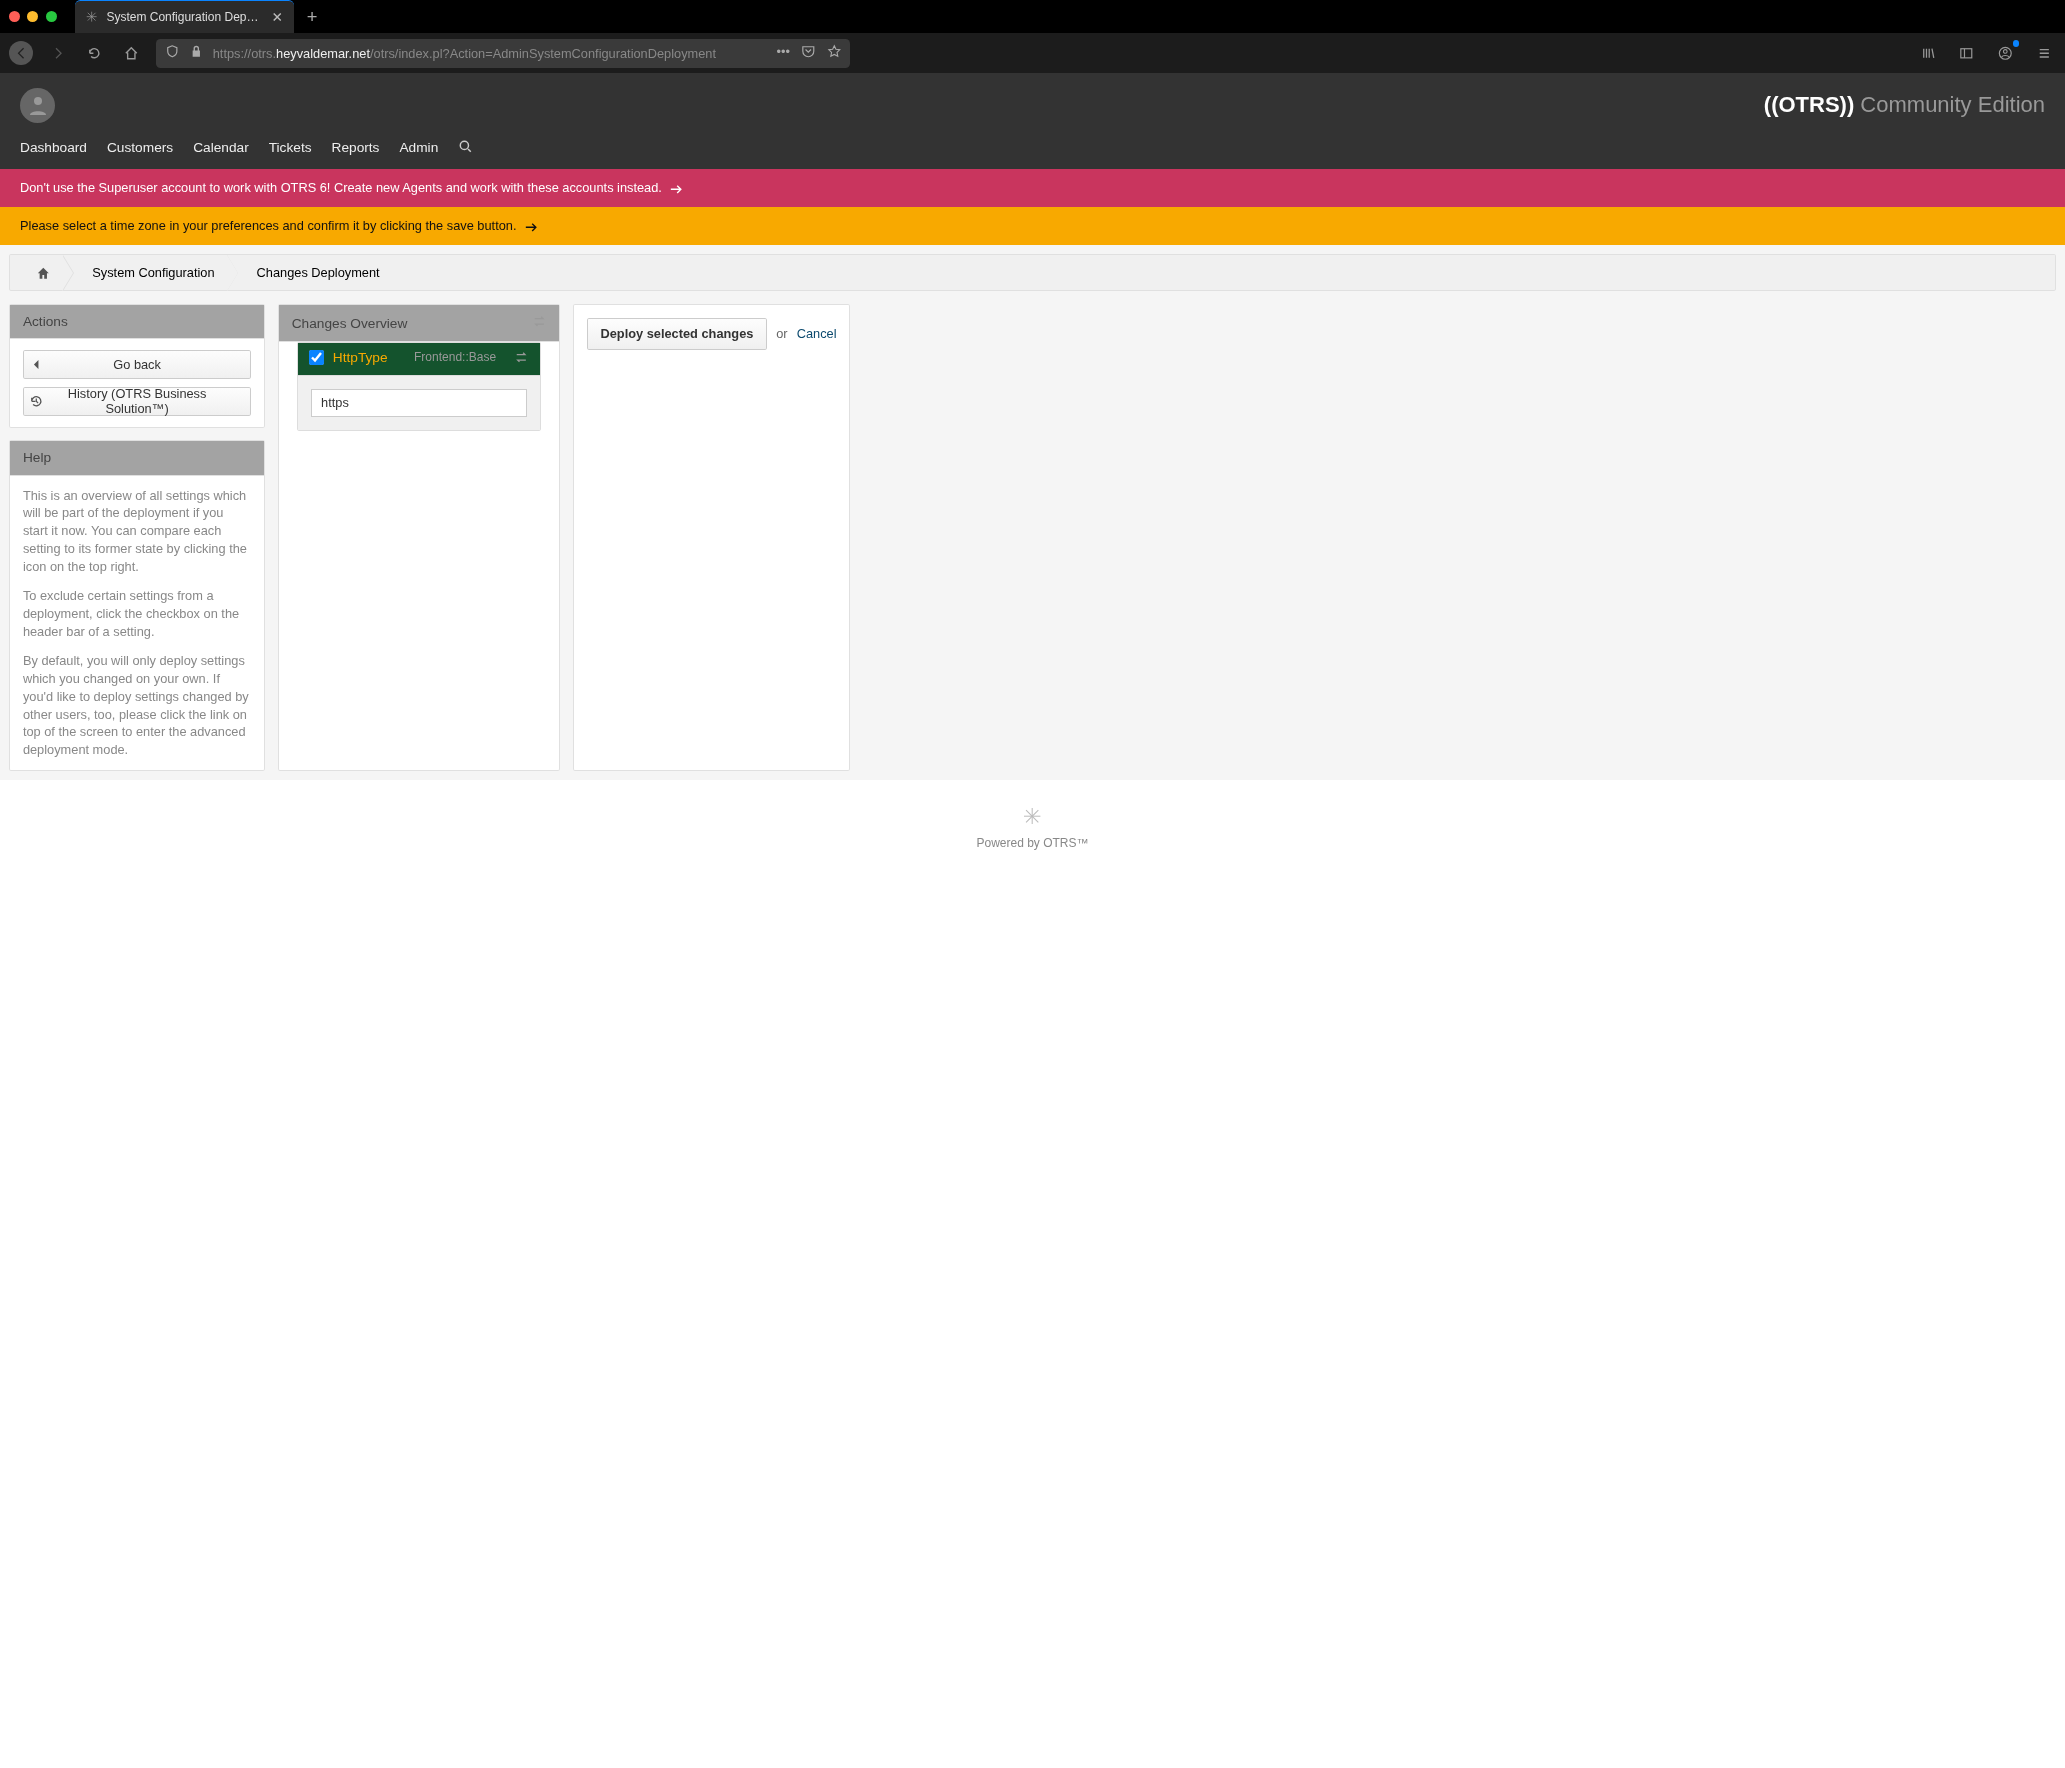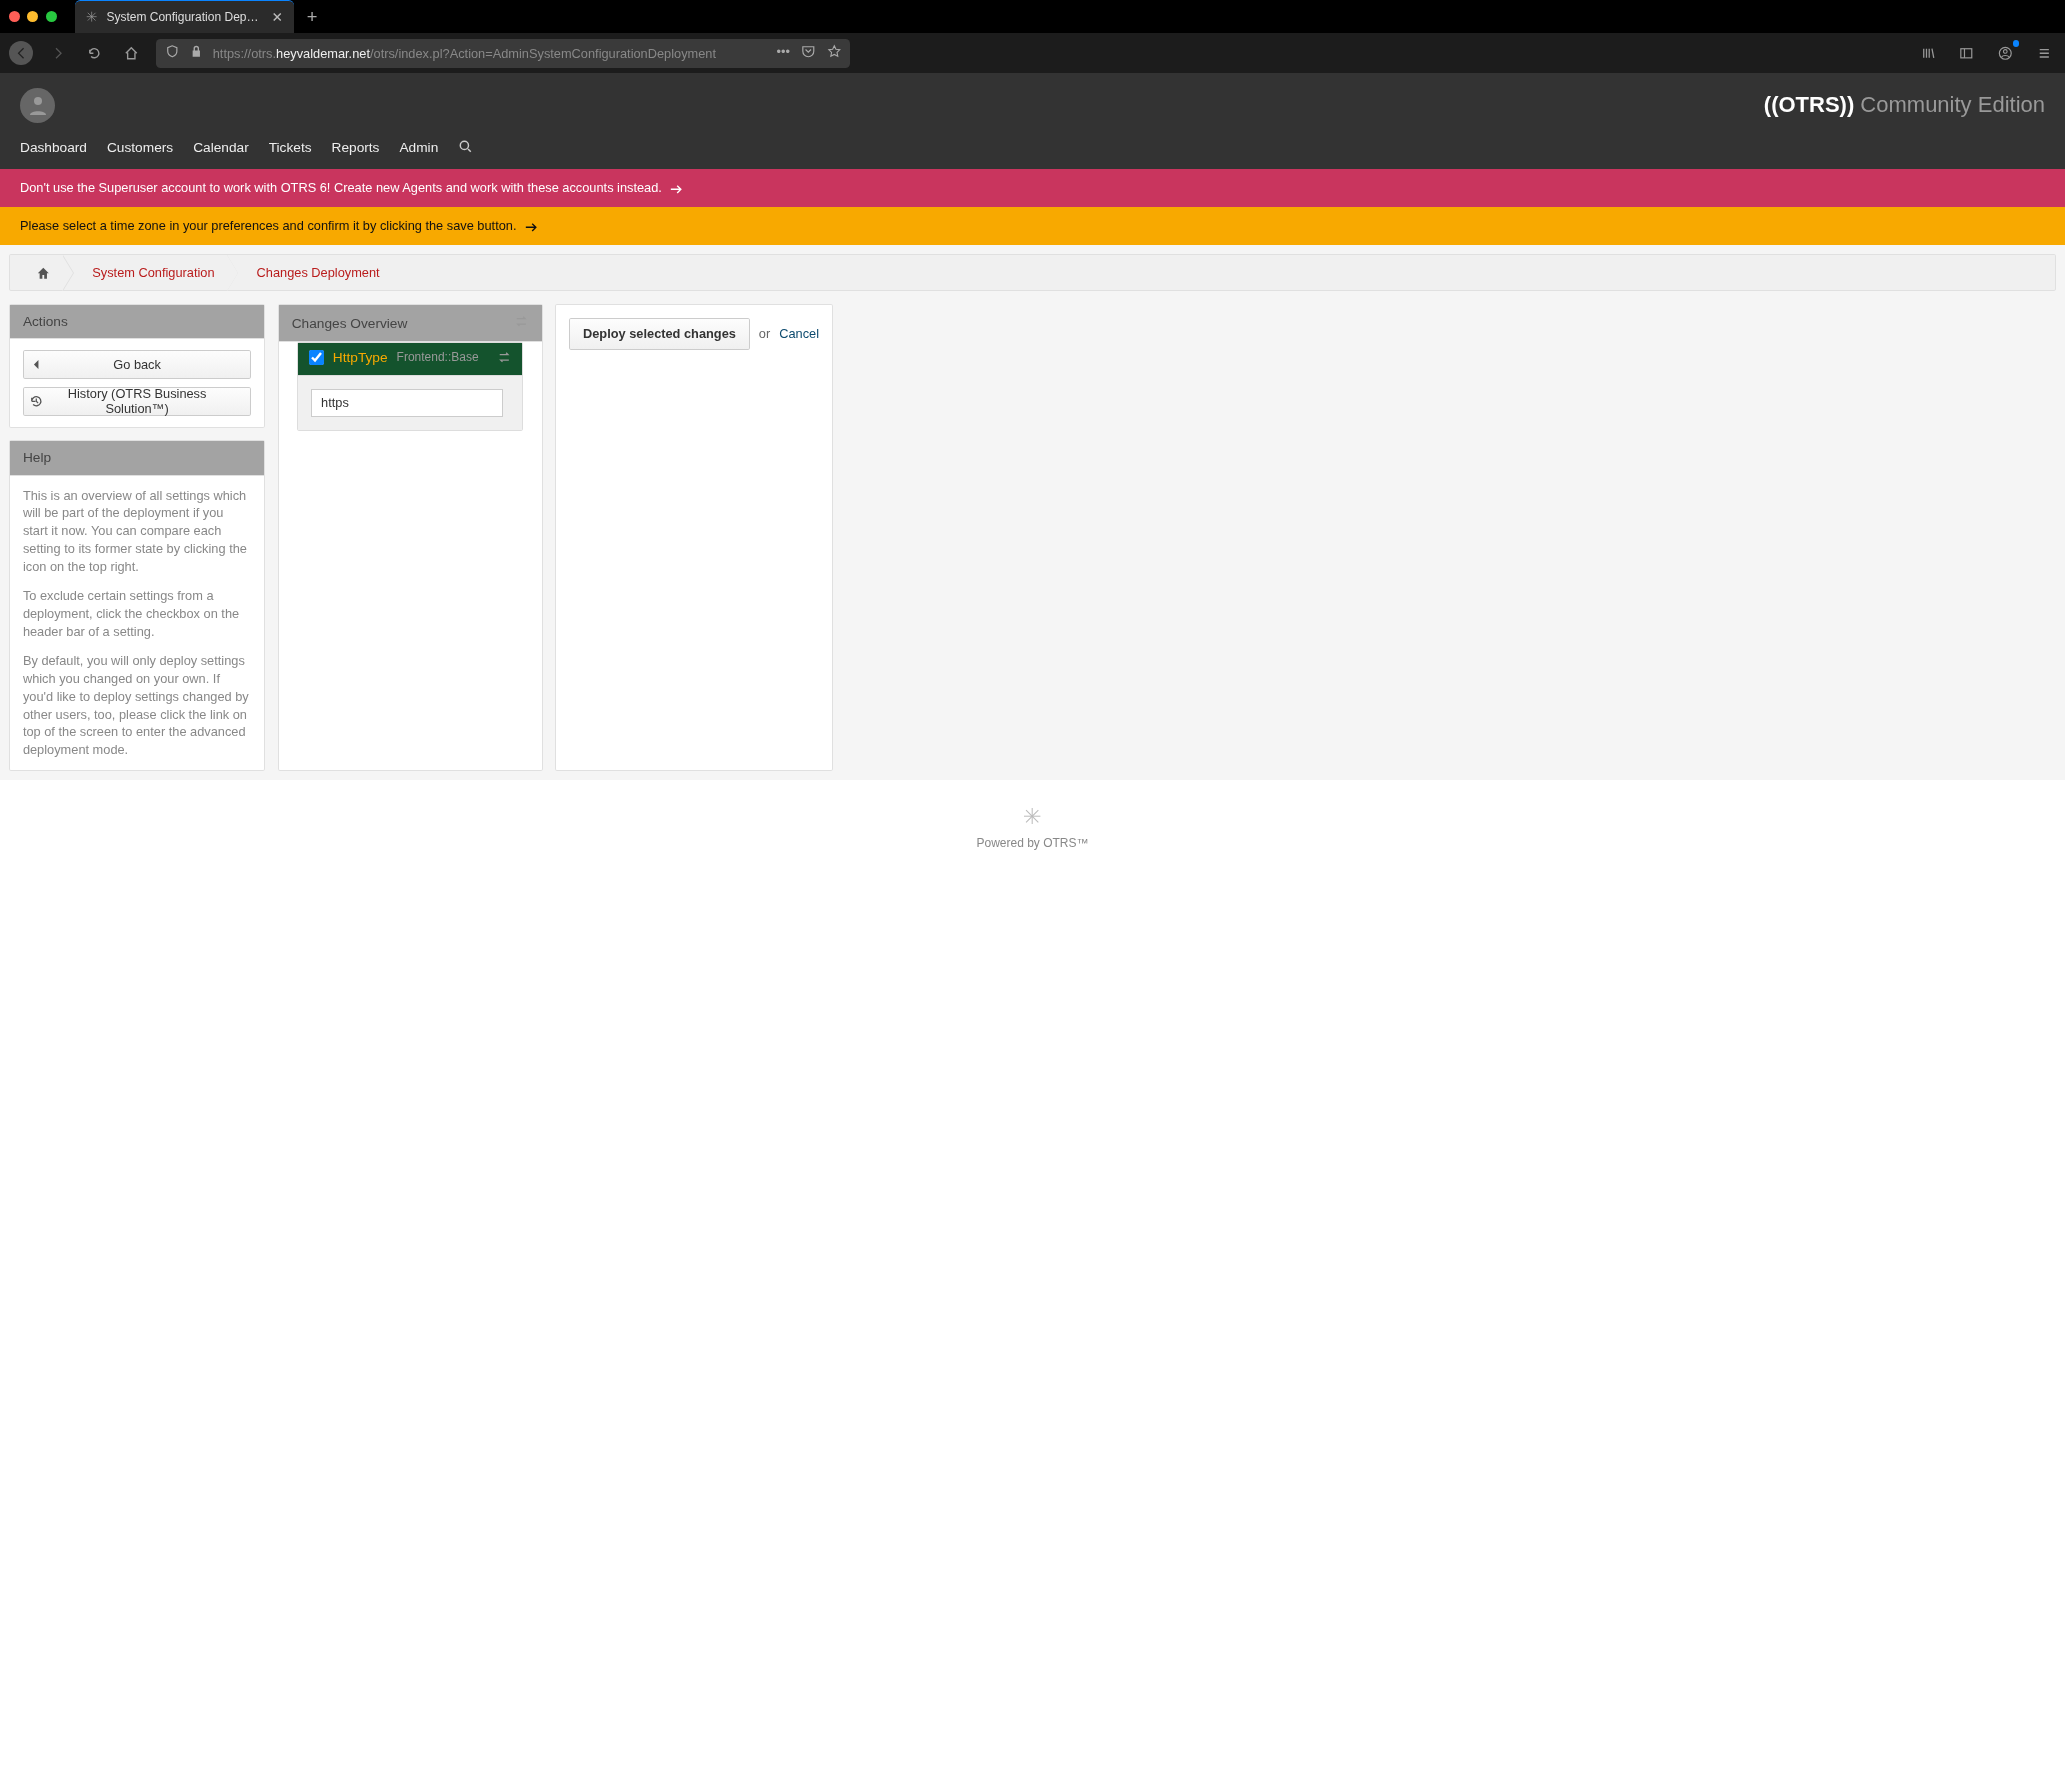--- a/index.html
+++ b/index.html
@@ -44,21 +44,21 @@
 .nav-search { color: #ccc; }
 
 
 .banner { padding: 11px 20px; font-size: 12.8px; }
 .banner-red { background: #c9355e; color: #fff; }
 .banner-yellow { background: #f8a900; color: #111; }
 .banner svg { vertical-align: middle; margin-left: 3.7px; }
 
 
 .page { background: #f5f5f5; padding: 9.1px; }
-.breadcrumb { background: #f0f0f0; border: 0.9px solid #e0e0e0; display: flex; align-items: center; height: 37px; padding: 0 12.8px; gap: 0; font-size: 12.8px; color: #b91c1c; border-radius: 1.8px; }
+.breadcrumb { background: #f0f0f0; border: 0.9px solid #e0e0e0; display: flex; align-items: center; height: 37px; padding: 0 12.8px; gap: 0; font-size: 12.8px; color: #000000; border-radius: 1.8px; }
 .bc-item { display: flex; align-items: center; height: 100%; padding: 0 12.8px; }
 .bc-sep { width: 16.4px; height: 100%; position: relative; }
 .bc-sep::before { content: ''; position: absolute; left: 0; top: 0; border-left: 11px solid #e0e0e0; border-top: 18.3px solid transparent; border-bottom: 18.3px solid transparent; }
 .bc-sep::after { content: ''; position: absolute; left: -0.9px; top: 0; border-left: 11px solid #f0f0f0; border-top: 18.3px solid transparent; border-bottom: 18.3px solid transparent; }
 
 .layout { display: flex; gap: 12.8px; margin-top: 12.8px; }
 .sidebar { width: 256px; display: flex; flex-direction: column; gap: 12.8px; }
 .main { flex: 1; display: flex; gap: 12.8px; }
 
 .panel { background: #fff; border: 0.9px solid #e0e0e0; border-radius: 1.8px; }
@@ -76,21 +76,21 @@
 .overview-msg { text-align: center; padding: 9.1px 18.3px 16.4px 18.3px; font-size: 12.8px; color: #333; }
 .overview-link { color: #f8a900; }
 
 .setting-block { border: 0.9px solid #ddd; margin: 0 18.3px 18.3px 18.3px; border-radius: 1.8px; }
 .setting-head { background: #14532d; border-bottom: 0.9px solid #ddd; display: flex; padding: 7.3px 11px; gap: 9px; }
 .setting-check { width: 14.6px; height: 14.6px; accent-color: #0a84ff; }
 .setting-name { color: #f8a900; font-weight: 500; font-size: 13.7px; }
 .setting-cat { margin-left: auto; color: #999; font-size: 12px; }
 .swap-icon { color: #999; margin-left: 9.1px; }
 .setting-body { padding: 12.8px; background: #f0f0f0; }
-.setting-value-input { width: 192px; border: 0.9px solid #ccc; padding: 5.5px 9.1px; font-size: 12.8px; background: #fff; color: #333; }
+.setting-value-input { width: 216px; border: 0.9px solid #ccc; padding: 5.5px 9.1px; font-size: 12.8px; background: #fff; color: #333; }
 
 .deploy-panel .panel-body { text-align: center; padding: 12.8px; }
 .deploy-btn { border: 0.9px solid #ccc; background: linear-gradient(#fdfdfd, #f0f0f0); padding: 7.3px 12.8px; font-size: 12.8px; font-weight: 600; color: #333; border-radius: 1.8px; cursor: pointer; }
 .or-text { color: #666; margin: 0 5.5px; }
 .cancel-link { color: #0c4a6e; }
 
 .footer { text-align: center; padding: 27.4px 0 37px 0; color: #888; font-size: 12px; }
 .footer-logo { display: inline-block; margin-bottom: 9.1px; color: #bbb; }
 
 svg.icon { width: 14.6px; height: 14.6px; }

